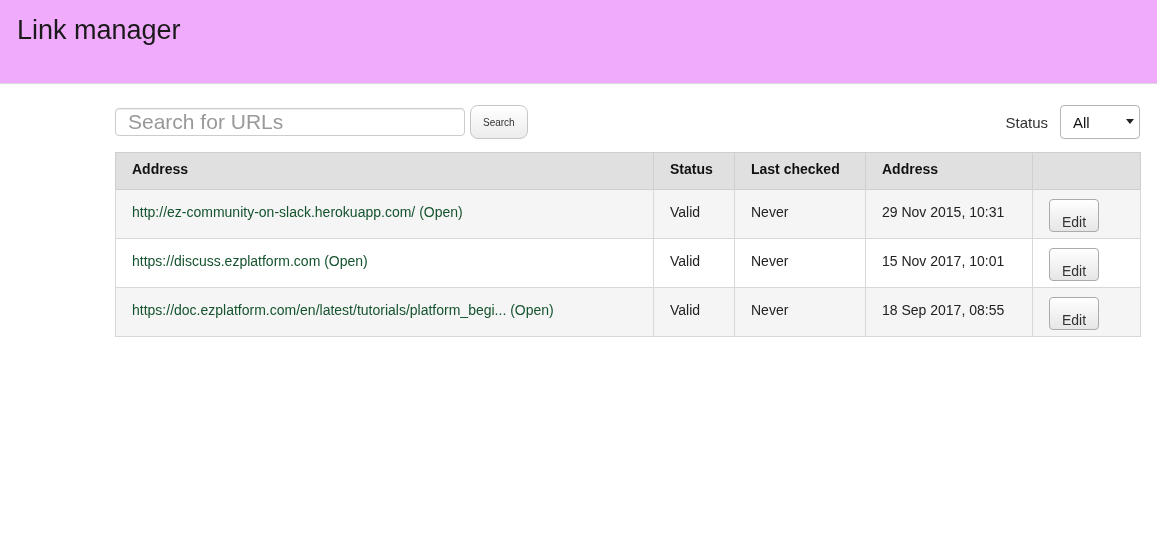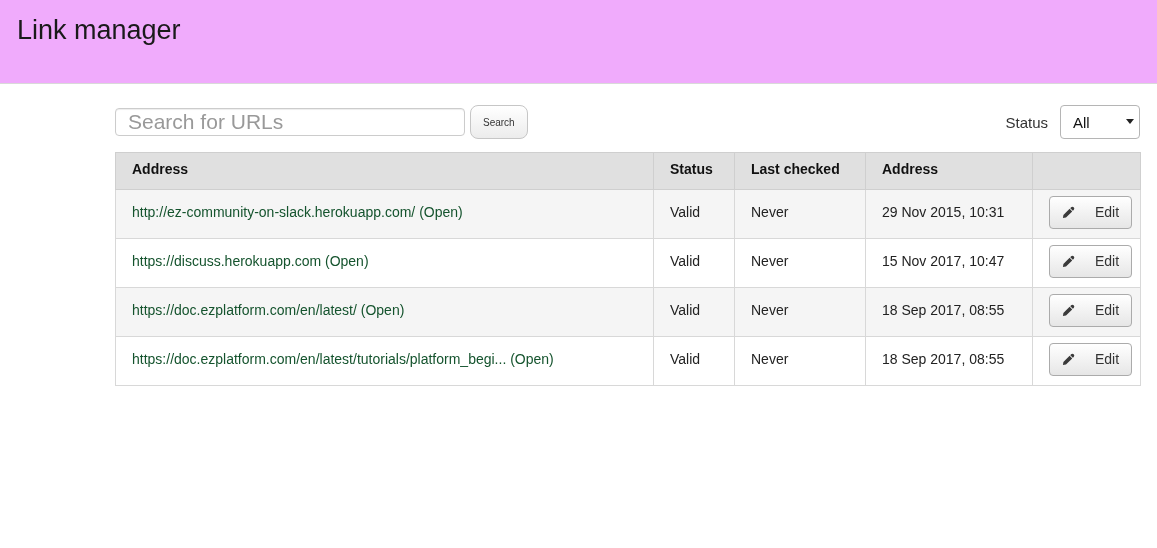--- a/index.html
+++ b/index.html
@@ -127,30 +127,31 @@
   .col-status  { width: 81px; }
   .col-checked { width: 131px; }
   .col-modified{ width: 167px; }
   .col-edit    { width: 108px; }
 
   a.link { color: #14532d; text-decoration: none; }
 
   .edit-btn {
     display: inline-flex;
     align-items: center;
-    gap: 20px;
+    gap: 8px;
     height: 33px;
     padding: 6px 12px;
     font-size: 14px;
     font-family: inherit;
     color: #333;
     background: linear-gradient(#ffffff, #e6e6e6);
     border: 1px solid #ababab;
     border-radius: 4px;
     cursor: pointer;
+    flex-direction: column;
   }
   .pencil-icon { width: 13px; height: 13px; display: inline-block; }
 </style>
 </head>
 <body>
 
 <div class="page-header">
   <h1>Link manager</h1>
 </div>
 
@@ -200,70 +201,53 @@
         <svg class="pencil-icon" viewBox="0 0 14 14" aria-hidden="true">
           <path fill="#3a3a3a" d="M12.6 1.4a2 2 0 0 0-2.8 0l-.9.9 2.8 2.8.9-.9a2 2 0 0 0 0-2.8zM8.2 3 1.5 9.7 1 13l3.3-.5L11 5.8 8.2 3z"></path>
         </svg>
         <span>Edit</span>
       </button>
     </td>
   </tr>
 
   <tr>
     <td>
-      <a href="#" class="link">https://discuss.herokuapp.com</a>
+      <a href="#" class="link">https://discuss.ezplatform.com</a>
       <a href="#" class="link">(Open)</a>
     </td>
     <td>Valid</td>
     <td>Never</td>
-    <td>15 Nov 2017, 10:47</td>
+    <td>15 Nov 2017, 10:01</td>
     <td>
       <button class="edit-btn" type="button">
         <svg class="pencil-icon" viewBox="0 0 14 14" aria-hidden="true">
           <path fill="#3a3a3a" d="M12.6 1.4a2 2 0 0 0-2.8 0l-.9.9 2.8 2.8.9-.9a2 2 0 0 0 0-2.8zM8.2 3 1.5 9.7 1 13l3.3-.5L11 5.8 8.2 3z"></path>
         </svg>
         <span>Edit</span>
       </button>
     </td>
   </tr>
 
 
 
+
   <tr>
     <td>
-      <a href="#" class="link">https://doc.ezplatform.com/en/latest/</a>
+      <a href="#" class="link">https://doc.ezplatform.com/en/latest/tutorials/platform_begi...</a>
       <a href="#" class="link">(Open)</a>
     </td>
     <td>Valid</td>
     <td>Never</td>
     <td>18 Sep 2017, 08:55</td>
     <td>
       <button class="edit-btn" type="button">
         <svg class="pencil-icon" viewBox="0 0 14 14" aria-hidden="true">
           <path fill="#3a3a3a" d="M12.6 1.4a2 2 0 0 0-2.8 0l-.9.9 2.8 2.8.9-.9a2 2 0 0 0 0-2.8zM8.2 3 1.5 9.7 1 13l3.3-.5L11 5.8 8.2 3z"></path>
         </svg>
         <span>Edit</span>
       </button>
     </td>
   </tr>
 
-  <tr>
-    <td>
-      <a href="#" class="link">https://doc.ezplatform.com/en/latest/tutorials/platform_begi...</a>
-      <a href="#" class="link">(Open)</a>
-    </td>
-    <td>Valid</td>
-    <td>Never</td>
-    <td>18 Sep 2017, 08:55</td>
-    <td>
-      <button class="edit-btn" type="button">
-        <svg class="pencil-icon" viewBox="0 0 14 14" aria-hidden="true">
-          <path fill="#3a3a3a" d="M12.6 1.4a2 2 0 0 0-2.8 0l-.9.9 2.8 2.8.9-.9a2 2 0 0 0 0-2.8zM8.2 3 1.5 9.7 1 13l3.3-.5L11 5.8 8.2 3z"></path>
-        </svg>
-        <span>Edit</span>
-      </button>
-    </td>
-  </tr>
-
 </tbody>
   </table>
 
 </div>
 
 </body></html>

